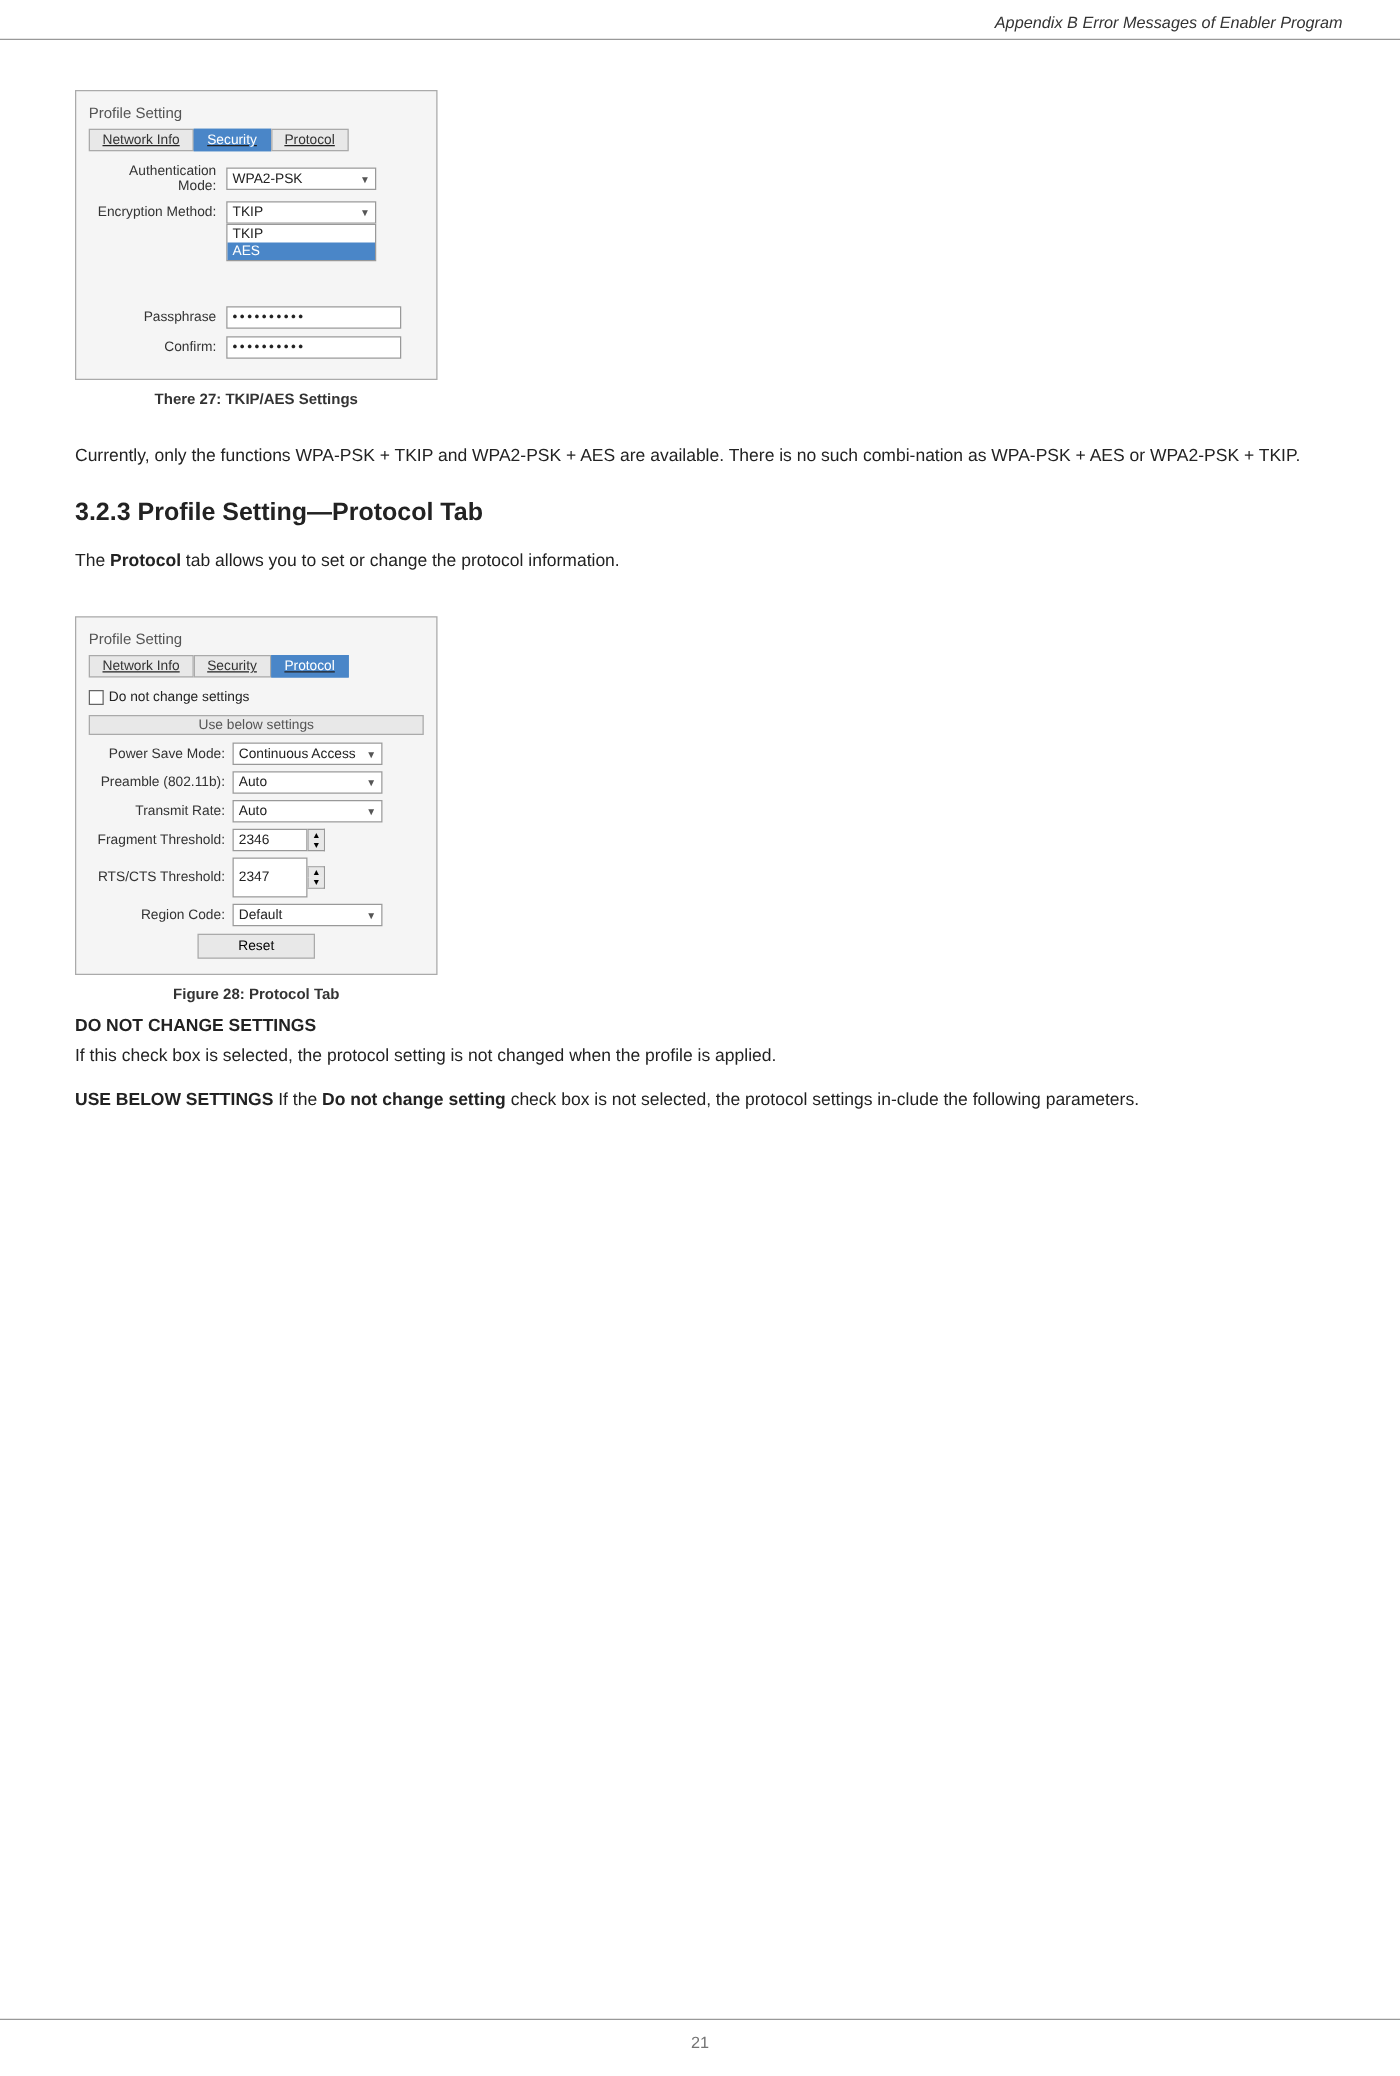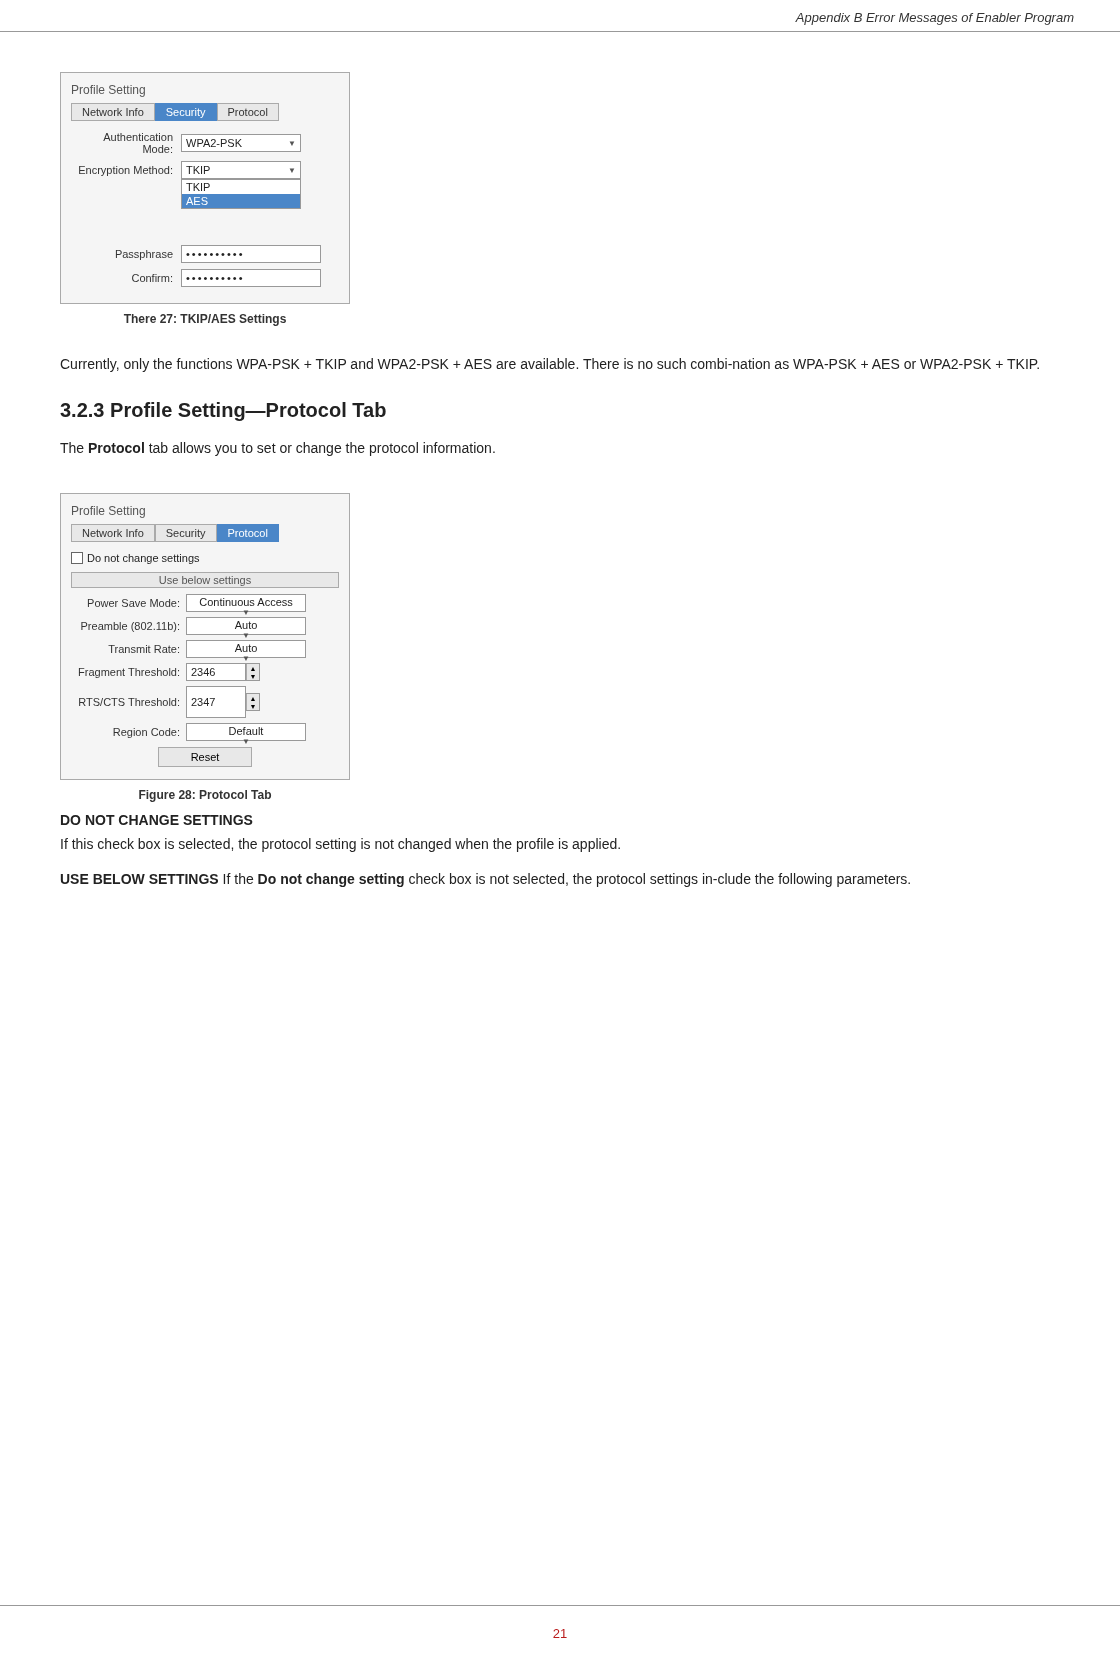--- a/index.html
+++ b/index.html
@@ -39,20 +39,21 @@
     .profile-setting-title {
       font-size: 12px;
       color: #555;
       margin-bottom: 6px;
     }
     .tab-bar {
       display: flex;
       gap: 0;
       margin-bottom: 10px;
       align-items: flex-start;
+      text-decoration: underline;
     }
     .tab {
       border: 1px solid #aaa;
       background: #e8e8e8;
       padding: 2px 10px;
       font-size: 11px;
       cursor: pointer;
       color: #333;
     }
     .tab.selected-blue {
@@ -193,21 +194,20 @@
     .proto-select {
       border: 1px solid #999;
       background: #fff;
       padding: 1px 4px;
       font-size: 11px;
       width: 120px;
       height: 18px;
       display: flex;
       align-items: center;
       justify-content: space-between;
-      flex-direction: column;
     }
     .spin-arrow {
       font-size: 7px;
       border: none;
       background: #e8e8e8;
       cursor: pointer;
       text-align: center;
       flex: 1;
       border-left: 1px solid #aaa;
     }
@@ -242,23 +242,23 @@
       font-weight: bold;
       font-size: 14px;
     }
     .page-footer {
       position: absolute;
       bottom: 20px;
       left: 0;
       right: 0;
       text-align: center;
       font-size: 13px;
-      color: #b91c1c;
+      color: #737373;
       border-top: 1px solid #999;
-      padding-top: 20px;
+      padding-top: 10px;
     }
   </style>
 </head>
 <body>
 
 <div class="page-header">
   <span>Appendix B Error Messages of Enabler Program</span>
 </div>
 
 <div class="page-content">

